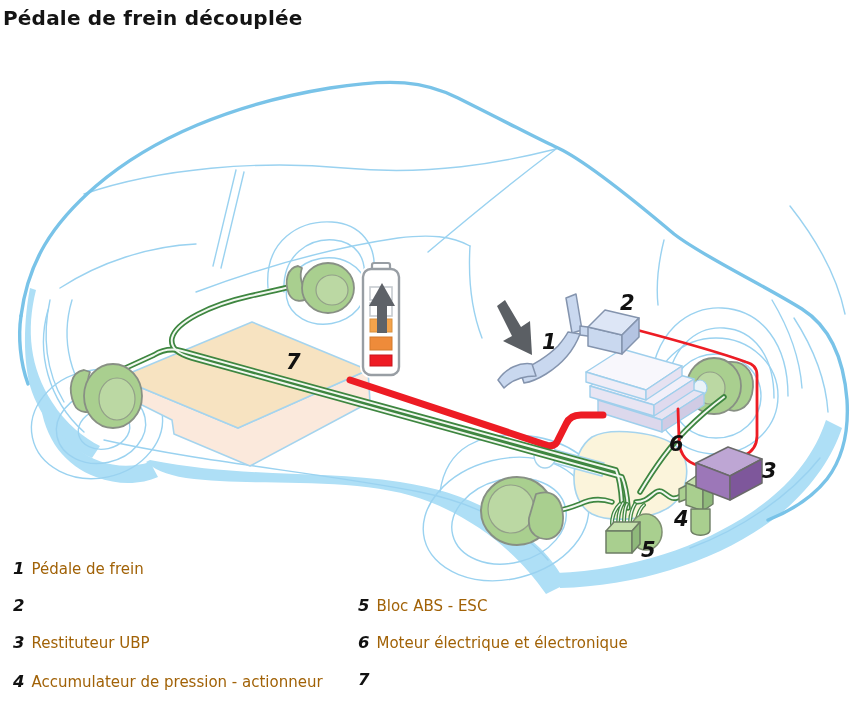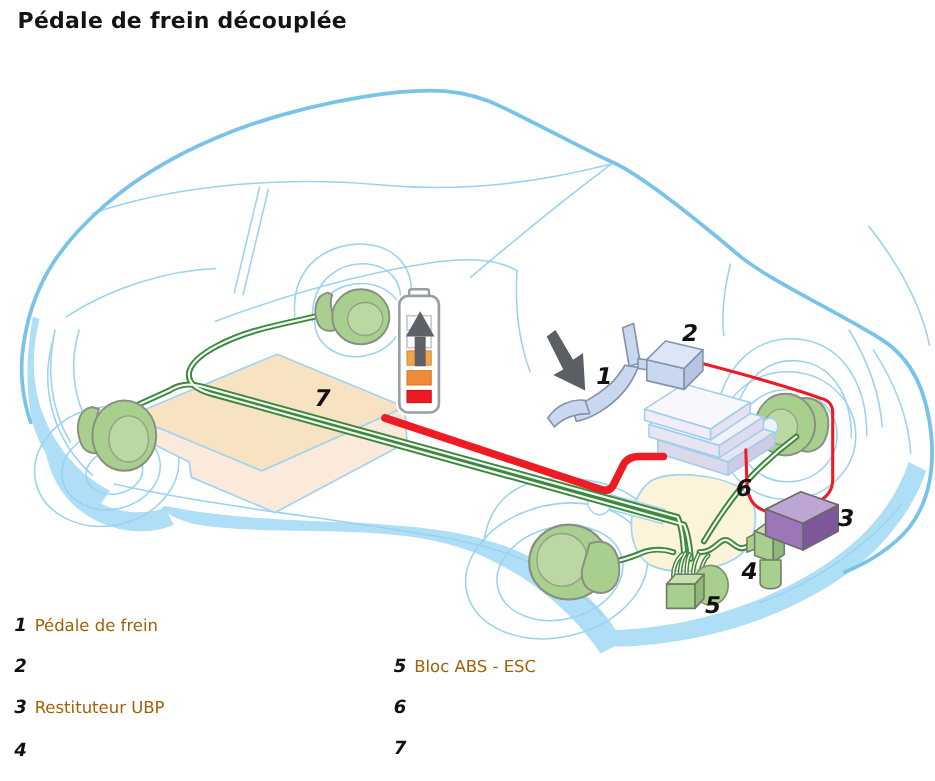--- a/index.html
+++ b/index.html
@@ -1,19 +1,19 @@
 <!DOCTYPE html>
 <html><head>
 <meta charset="utf-8">
 <style>
   html,body{margin:0;padding:0;background:#ffffff;}
   .stage{position:relative;width:850px;height:710px;background:#fff;overflow:hidden;
          font-family:"DejaVu Sans","Liberation Sans",sans-serif;}
   .stage svg{position:absolute;left:0;top:0;}
-  h1.title{position:absolute;left:16px;top:6px;margin:0;font-size:20px;font-weight:700;
+  h1.title{position:absolute;left:3px;top:6px;margin:0;font-size:20px;font-weight:700;
            color:#141414;letter-spacing:.2px;font-family:"DejaVu Sans","Liberation Sans",sans-serif;}
   .legend-row{position:absolute;display:flex;align-items:baseline;white-space:nowrap;}
   .legend-row .num{font-weight:700;font-style:italic;font-size:16.5px;color:#111;margin-right:7px;}
   .legend-row .lbl{font-size:15px;color:#a16207;}
   .l1{left:13px;top:559px;} .l2{left:13px;top:596px;} .l3{left:13px;top:633px;} .l4{left:13px;top:672px;}
   .r1{left:358px;top:596px;} .r2{left:358px;top:633px;} .r3{left:358px;top:670px;}
   .callout{font-family:"DejaVu Sans","Liberation Sans",sans-serif;font-weight:700;font-style:italic;
            font-size:21px;fill:#111;}
 </style>
 </head>
@@ -224,24 +224,26 @@
   </div>
   <div class="legend-row l2">
     <span class="num">2</span>
   </div>
   <div class="legend-row l3">
     <span class="num">3</span>
     <span class="lbl">Restituteur UBP</span>
   </div>
   <div class="legend-row l4">
     <span class="num">4</span>
+    <span class="lbl">Accumulateur de pression - actionneur</span>
   </div>
   <div class="legend-row r1">
     <span class="num">5</span>
     <span class="lbl">Bloc ABS - ESC</span>
   </div>
   <div class="legend-row r2">
     <span class="num">6</span>
+    <span class="lbl">Moteur électrique et électronique</span>
   </div>
   <div class="legend-row r3">
     <span class="num">7</span>
   </div>
 </div>
 
 </body></html>

